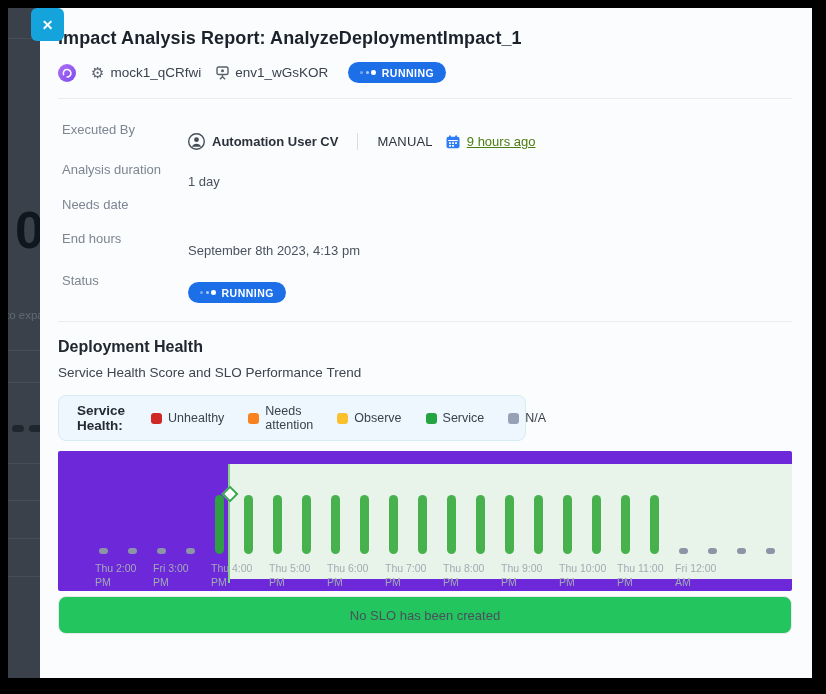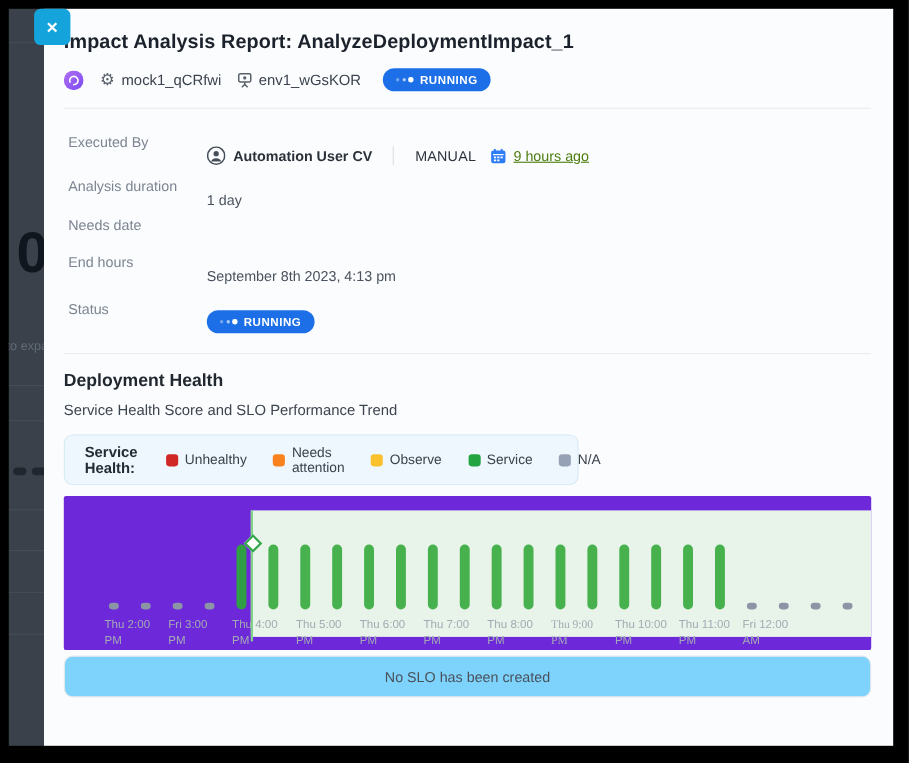--- a/index.html
+++ b/index.html
@@ -58,21 +58,21 @@
   .chart{margin-top:10px;position:relative;height:140px;border-radius:2px;overflow:hidden;}
   .deploy-region{position:absolute;left:170px;top:13px;right:0;bottom:12px;}
   .deploy-line{position:absolute;left:170px;top:13px;width:2px;height:119px;}
   .deploy-diamond{position:absolute;left:166px;top:37px;width:8px;height:8px;background:#fff;
                   border:2px solid #35a74c;transform:rotate(45deg);}
   .bar{position:absolute;bottom:37px;width:9px;border-radius:5px;}
   .bar.tall{height:59px;}
   .bar.short{height:6.5px;}
   .tick{position:absolute;top:111px;font-size:10.5px;color:#a2abb4;line-height:1.3;white-space:nowrap;}
 
-  .slo-box{margin-top:5px;height:36px;background:#7dd3fc;border:1px solid #e5e8ed;border-radius:8px;
+  .slo-box{margin-top:5px;height:36px;background:#22c55e;border:1px solid #e5e8ed;border-radius:8px;
            display:flex;align-items:center;justify-content:center;font-size:13px;color:#4a515b;}
 </style>
 </head>
 <body>
 
 <div class="screen">
 
   <div class="underlay">
     <div class="bg-line" style="top:30px"></div>
     <div class="bg-line" style="top:342px"></div>
@@ -272,21 +272,21 @@
             <div>PM</div>
           </div>
           <div class="tick" style="left: 327px;">
             <div>Thu 7:00</div>
             <div>PM</div>
           </div>
           <div class="tick" style="left: 385px;">
             <div>Thu 8:00</div>
             <div>PM</div>
           </div>
-          <div class="tick" style="left: 443px; font-family: Liberation Serif, serif;">
+          <div class="tick" style="left: 443px;">
             <div>Thu 9:00</div>
             <div>PM</div>
           </div>
           <div class="tick" style="left: 501px;">
             <div>Thu 10:00</div>
             <div>PM</div>
           </div>
           <div class="tick" style="left: 559px;">
             <div>Thu 11:00</div>
             <div>PM</div>

